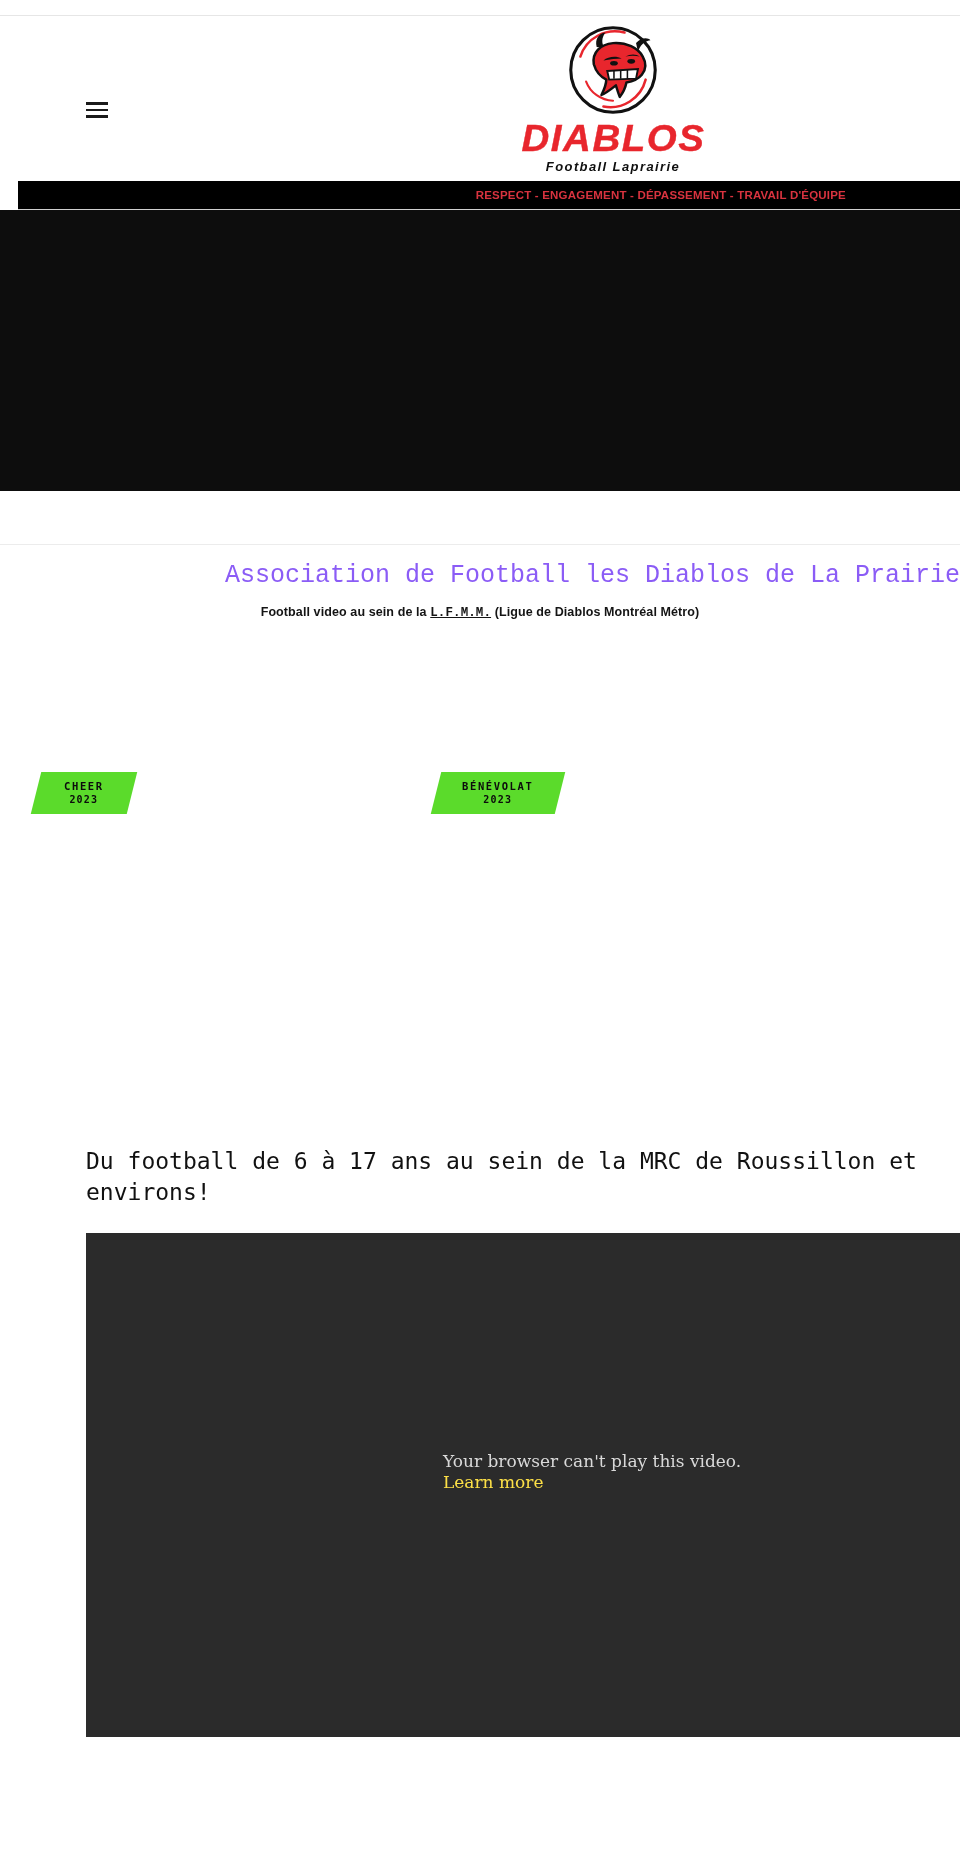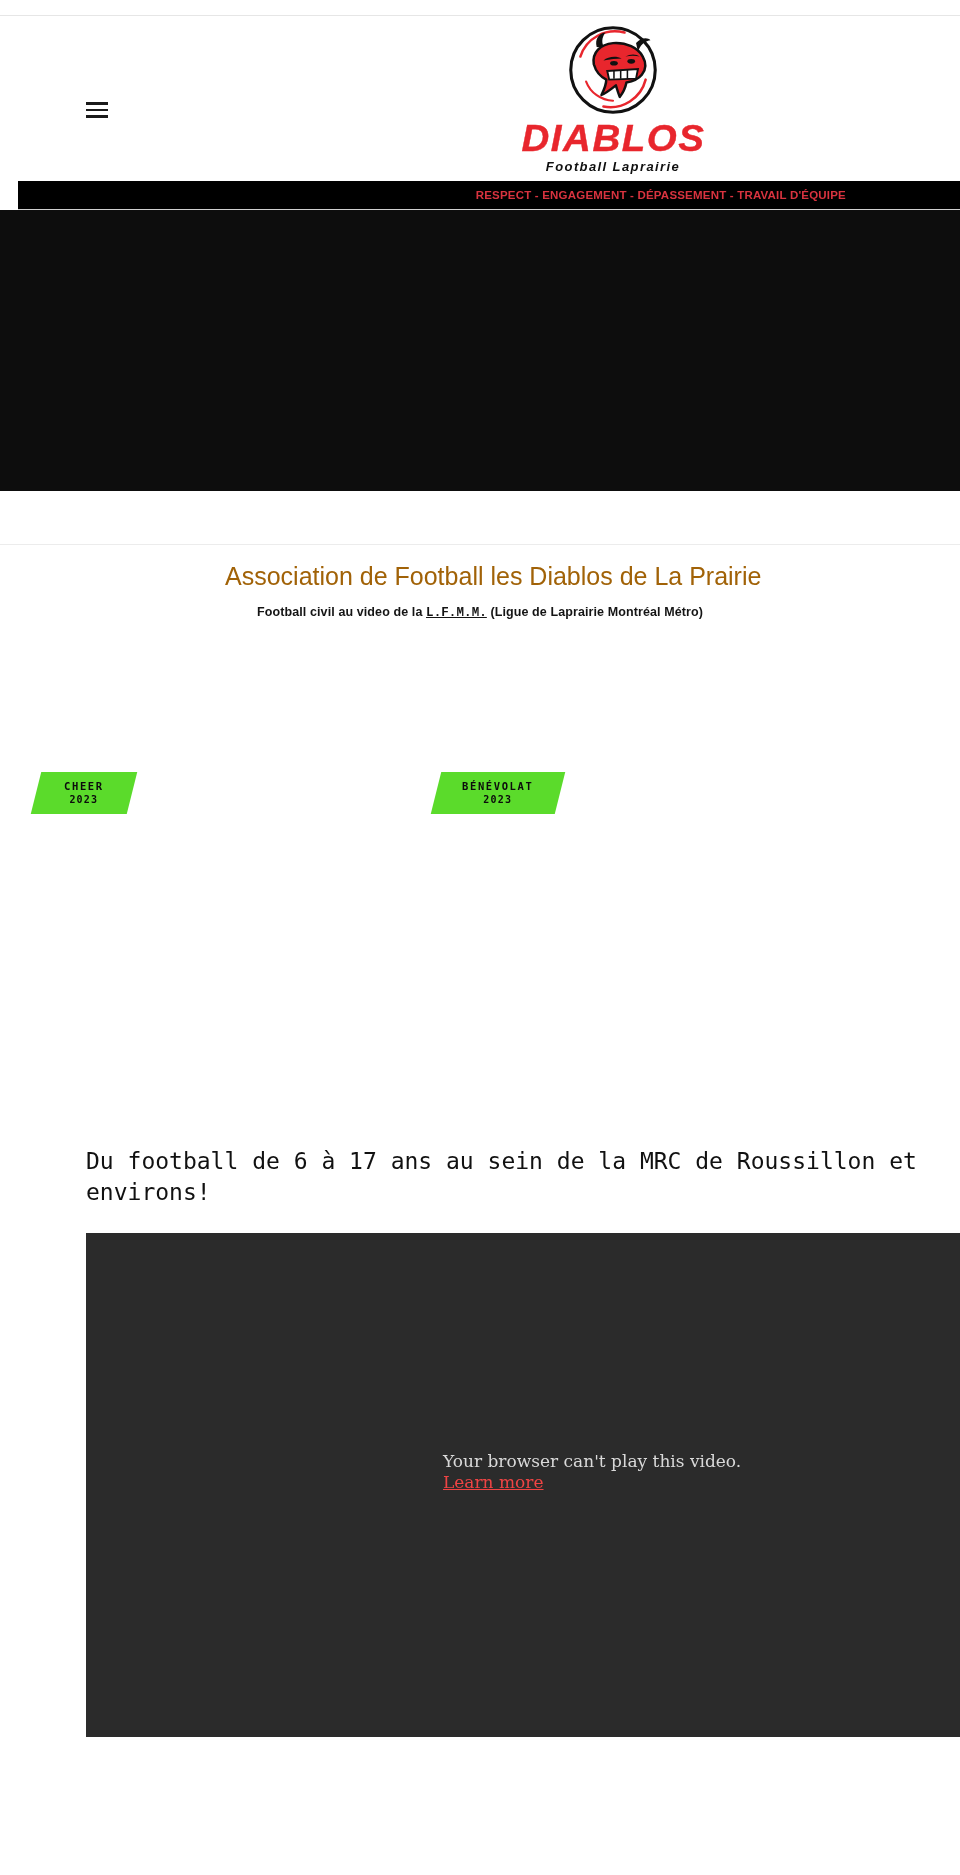--- a/index.html
+++ b/index.html
@@ -133,24 +133,24 @@
   }
 
   
   .intro {
     position: absolute;
     top: 560px; left: 0;
     width: 960px;
   }
 
   .intro-title {
-    font-family: Liberation Sans, sans-serif;
+    font-family: Liberation Mono, monospace;
     font-size: 25px;
     font-weight: 400;
-    color: #a16207;
+    color: #8b5cf6;
     line-height: 1.3;
     white-space: nowrap;
     padding-left: 225px;
     letter-spacing: 0px;
   }
 
   .intro-sub {
     margin-top: 12px;
     text-align: center;
     font-size: 12.5px;
@@ -225,22 +225,21 @@
     left: 357px; top: 194px;
     font-family: "DejaVu Serif", "Liberation Serif", serif;
     font-size: 17px;
     color: #d9d9d9;
     line-height: 1.25;
     white-space: nowrap;
     margin-top: 24px;
   }
   .video-link {
     display: block;
-    color: #ef4444;
-    text-decoration: underline;
+    color: #fde047;
     cursor: pointer;
   }
 </style>
 </head>
 <body>
 
 <div id="page">
 
   <div class="top-rule"></div>
 
@@ -281,21 +280,21 @@
     <div class="values-text">RESPECT - ENGAGEMENT - DÉPASSEMENT - TRAVAIL D'ÉQUIPE</div>
   </div>
 
   <div class="hero"></div>
 
   <div class="section-rule"></div>
 
   <section class="intro">
     <h1 class="intro-title">Association de Football les Diablos de La Prairie</h1>
     <p class="intro-sub">
-      <span>Football civil au video de la </span><u>L.F.M.M.</u><span> (Ligue de Laprairie Montréal Métro)</span>
+      <span>Football video au sein de la </span><u>L.F.M.M.</u><span> (Ligue de Diablos Montréal Métro)</span>
     </p>
   </section>
 
   <div class="chips">
     <a class="chip chip-cheer">
       <span class="chip-inner">
         <span>CHEER</span>
         <span class="chip-sub">2023</span>
       </span>
     </a>

